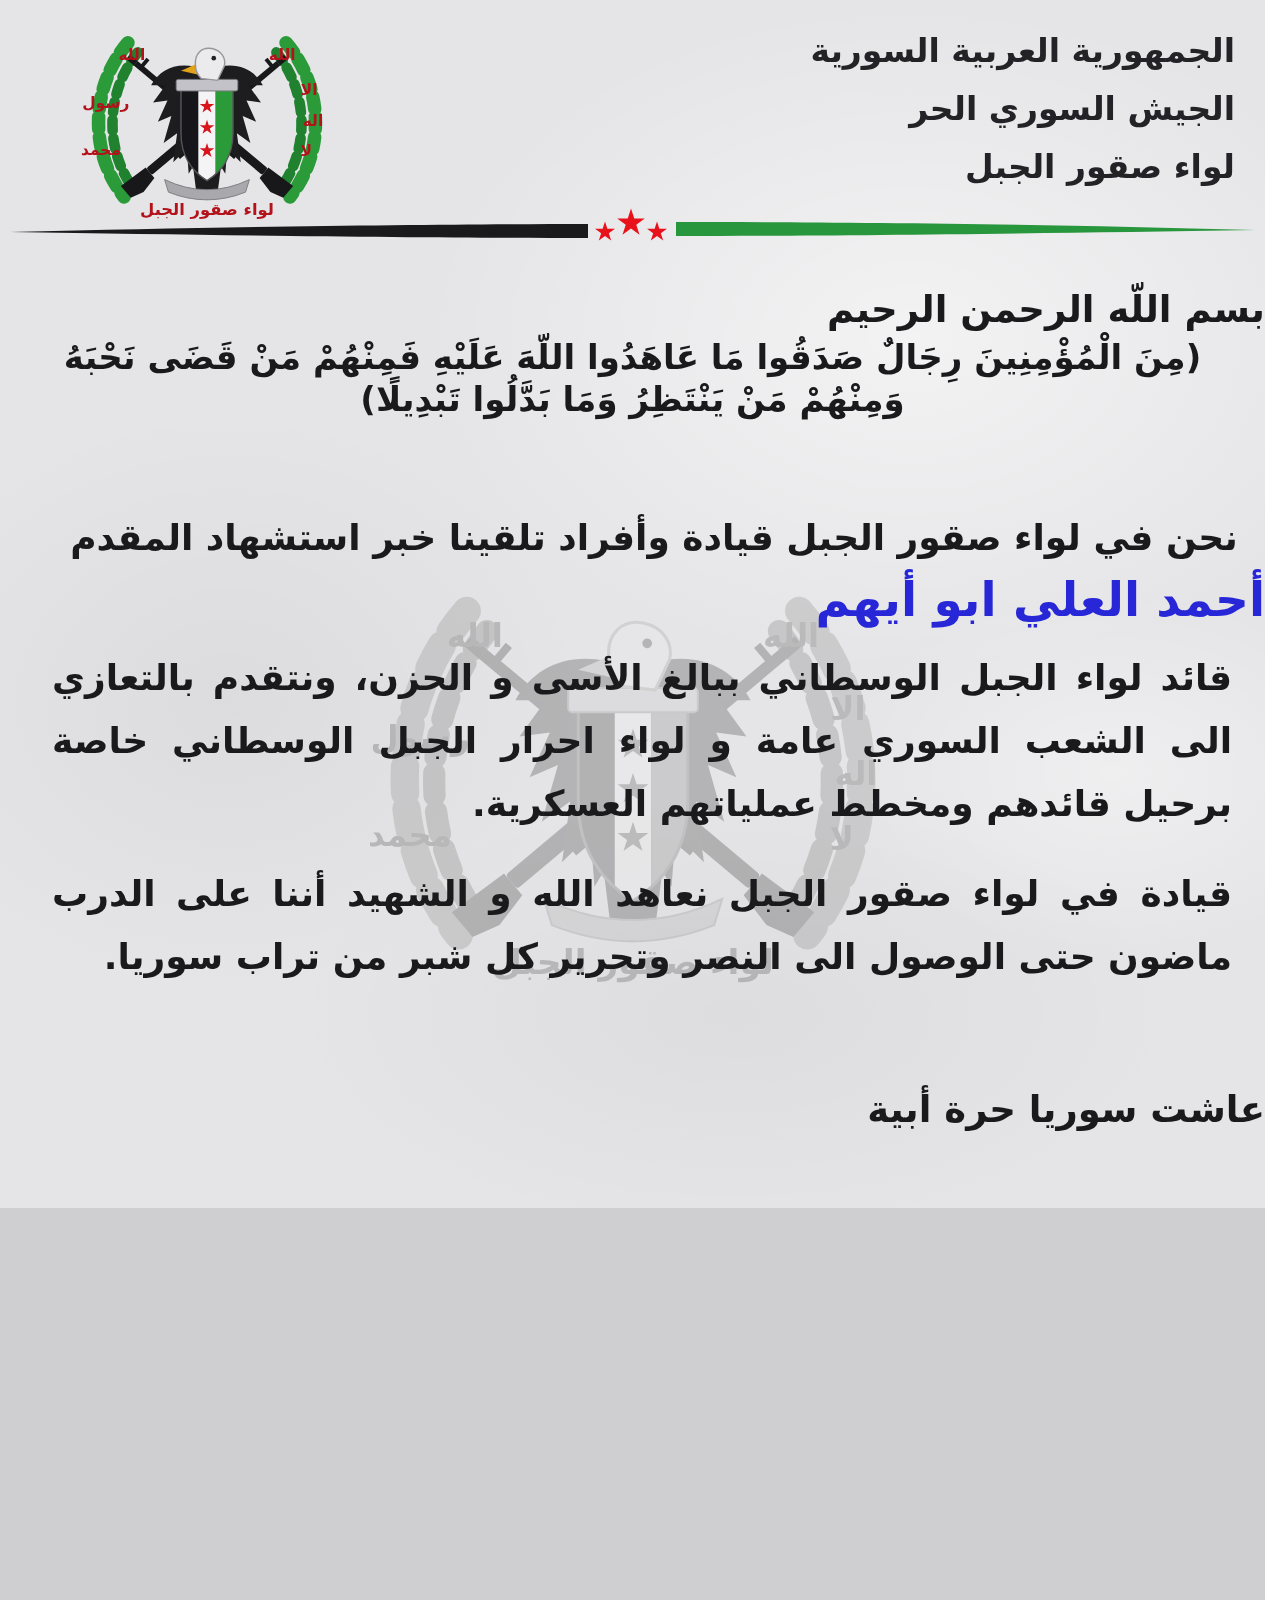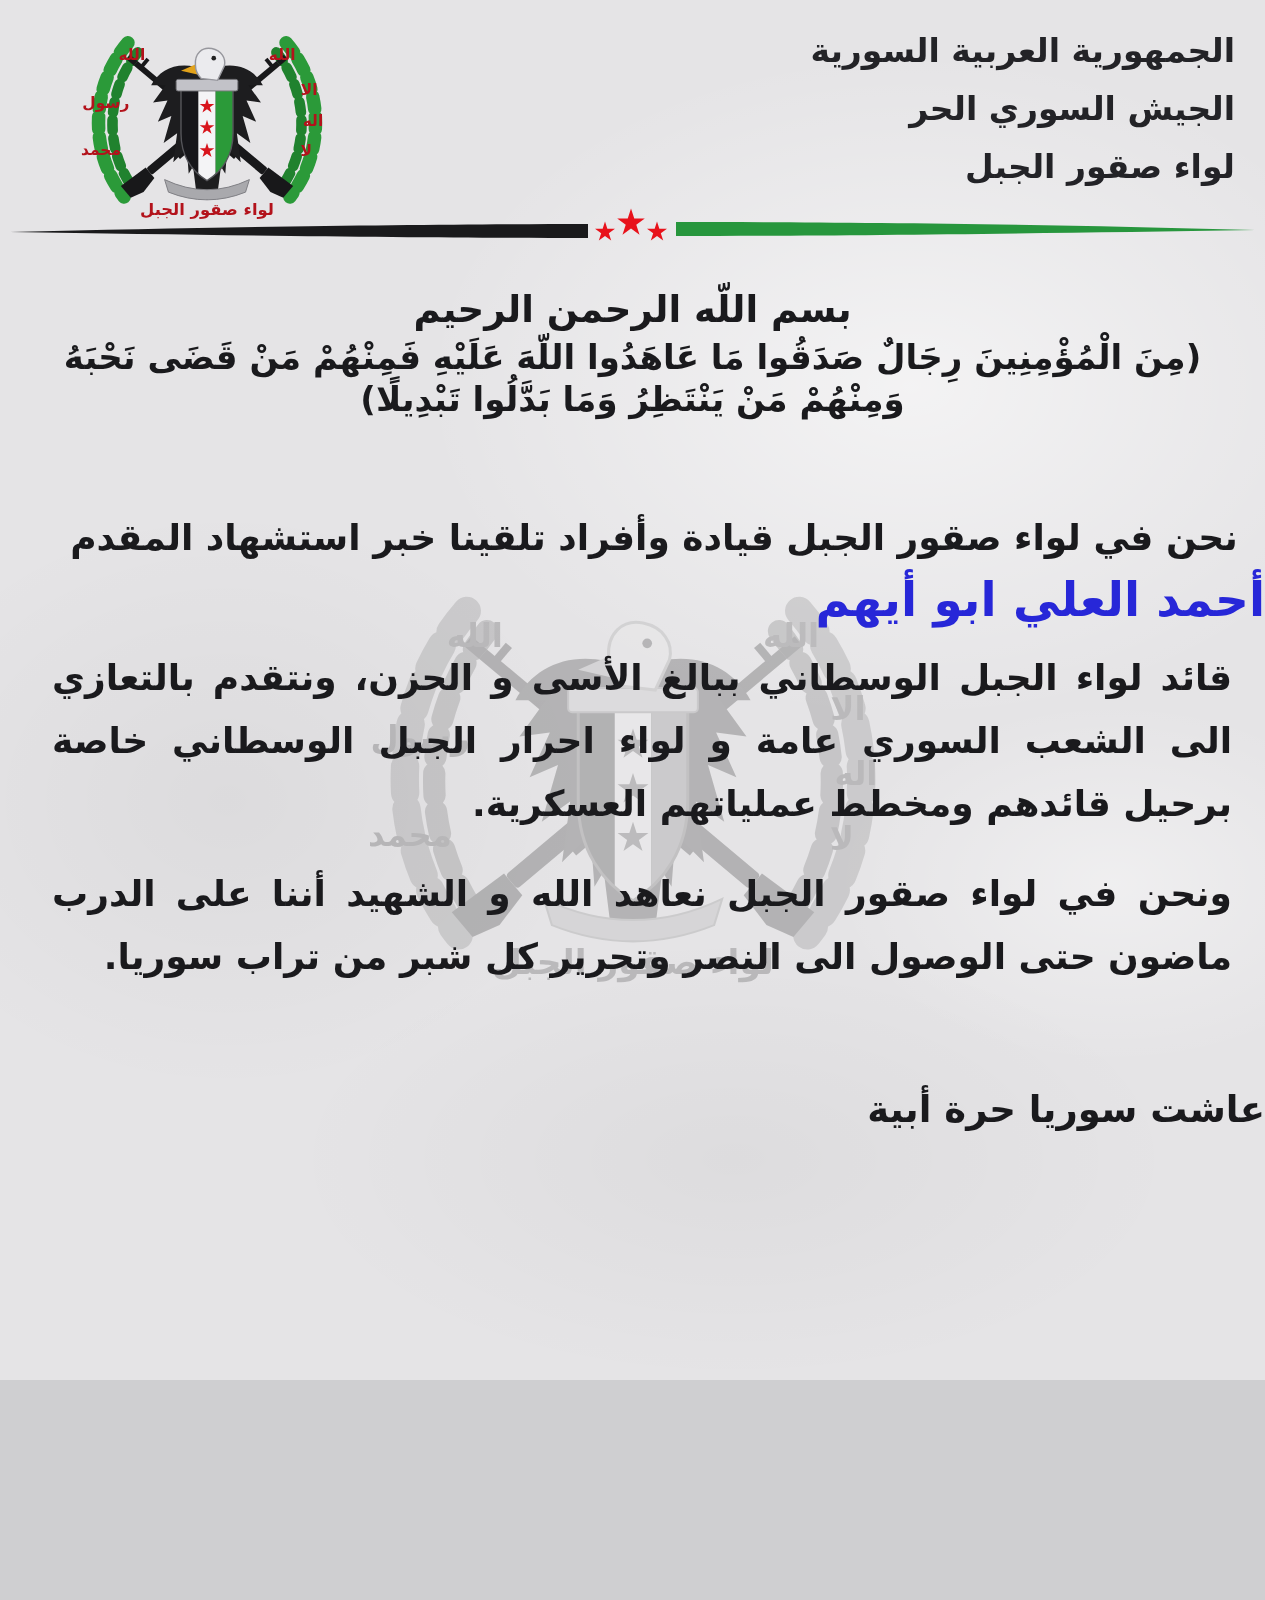--- a/index.html
+++ b/index.html
@@ -1,21 +1,21 @@
 <!DOCTYPE html>
 <html lang="ar" dir="rtl"><head>
 <meta charset="utf-8">
 <style>
   * { margin:0; padding:0; box-sizing:border-box; }
   body {
     font-family: "DejaVu Sans", "Liberation Sans", sans-serif;
     background:#cfcfd1;
   }
   .page {
-    position:relative; width:1265px; height:1380px; overflow:hidden;
+    position:relative; width:1265px; height:1208px; overflow:hidden;
     direction:rtl;
     background-color:#e5e4e6;
     background-image:
       radial-gradient(ellipse 700px 480px at 72% 28%, rgba(255,255,255,0.55), rgba(255,255,255,0) 70%),
       radial-gradient(ellipse 520px 420px at 18% 58%, rgba(0,0,0,0.04), rgba(0,0,0,0) 70%),
       radial-gradient(ellipse 640px 320px at 58% 84%, rgba(0,0,0,0.035), rgba(0,0,0,0) 70%),
       radial-gradient(ellipse 400px 260px at 88% 64%, rgba(255,255,255,0.4), rgba(255,255,255,0) 70%);
   }
 
   
@@ -30,21 +30,21 @@
   .divider-svg { position:absolute; left:0; top:202px; width:1265px; height:50px; z-index:2; }
 
   
   .watermark {
     position:absolute; left:348px; top:542px; width:570px; height:446px;
     opacity:0.24; filter:grayscale(1); z-index:1; pointer-events:none;
   }
 
   
   .bodytext { position:absolute; z-index:2; font-weight:bold; color:#1a1a1d; }
-  .basmala  { top:288px; left:0; right:0; text-align:center; font-size:37px; }
+  .basmala  { top:288px; left:0; right:0; text-align:right; font-size:37px; }
   .verse    { top:336px; right:28px; left:28px; text-align:center; font-size:34px; line-height:42px; }
   .intro    { top:517px; left:0; right:0; text-align:center; font-size:36px;padding-left:43px; }
   .martyr   { top:572px; left:0; right:0; text-align:right; font-size:47px; color:#2727d8; }
   .para     { right:33px; left:52px; text-align:justify; font-size:36px; line-height:63px; }
   .para1    { top:646px; }
   .para2    { top:862px; }
   .closing  { top:1088px; left:0; right:0; text-align:right; font-size:37px; }
 
   
   .red-stripe { position:absolute; right:3px; top:1468px; width:11px; height:132px; background:#ee1420; z-index:5; }
@@ -165,21 +165,21 @@
 
   <svg class="watermark" viewBox="0 0 280 220" aria-hidden="true">
     <use href="#emblem-art"></use>
   </svg>
 
   <p class="bodytext basmala">بسم اللّه الرحمن الرحيم</p>
   <p class="bodytext verse">(مِنَ الْمُؤْمِنِينَ رِجَالٌ صَدَقُوا مَا عَاهَدُوا اللّهَ عَلَيْهِ فَمِنْهُمْ مَنْ قَضَى نَحْبَهُ وَمِنْهُمْ مَنْ يَنْتَظِرُ وَمَا بَدَّلُوا تَبْدِيلًا)</p>
   <p class="bodytext intro">نحن في لواء صقور الجبل قيادة وأفراد تلقينا خبر استشهاد المقدم</p>
   <p class="bodytext martyr">أحمد العلي ابو أيهم</p>
   <p class="bodytext para para1">قائد لواء الجبل الوسطاني ببالغ الأسى و الحزن، ونتقدم بالتعازي الى الشعب السوري عامة و لواء احرار الجبل الوسطاني خاصة برحيل قائدهم ومخطط عملياتهم العسكرية.</p>
-  <p class="bodytext para para2">ونحن في لواء صقور الجبل نعاهد الله و الشهيد أننا على الدرب ماضون حتى الوصول الى النصر وتحرير كل شبر من تراب سوريا.</p>
+  <p class="bodytext para para2">قيادة في لواء صقور الجبل نعاهد الله و الشهيد أننا على الدرب ماضون حتى الوصول الى النصر وتحرير كل شبر من تراب سوريا.</p>
   <p class="bodytext closing">عاشت سوريا حرة أبية</p>
 
   <div class="red-stripe"></div>
 
   <div class="footer">
     <span class="date"><span>2015</span><span class="slash">/</span><span>11</span><span class="slash">/</span><span>28</span></span>
     <span class="label">حرر في:</span>
   </div>
 
 </div>

